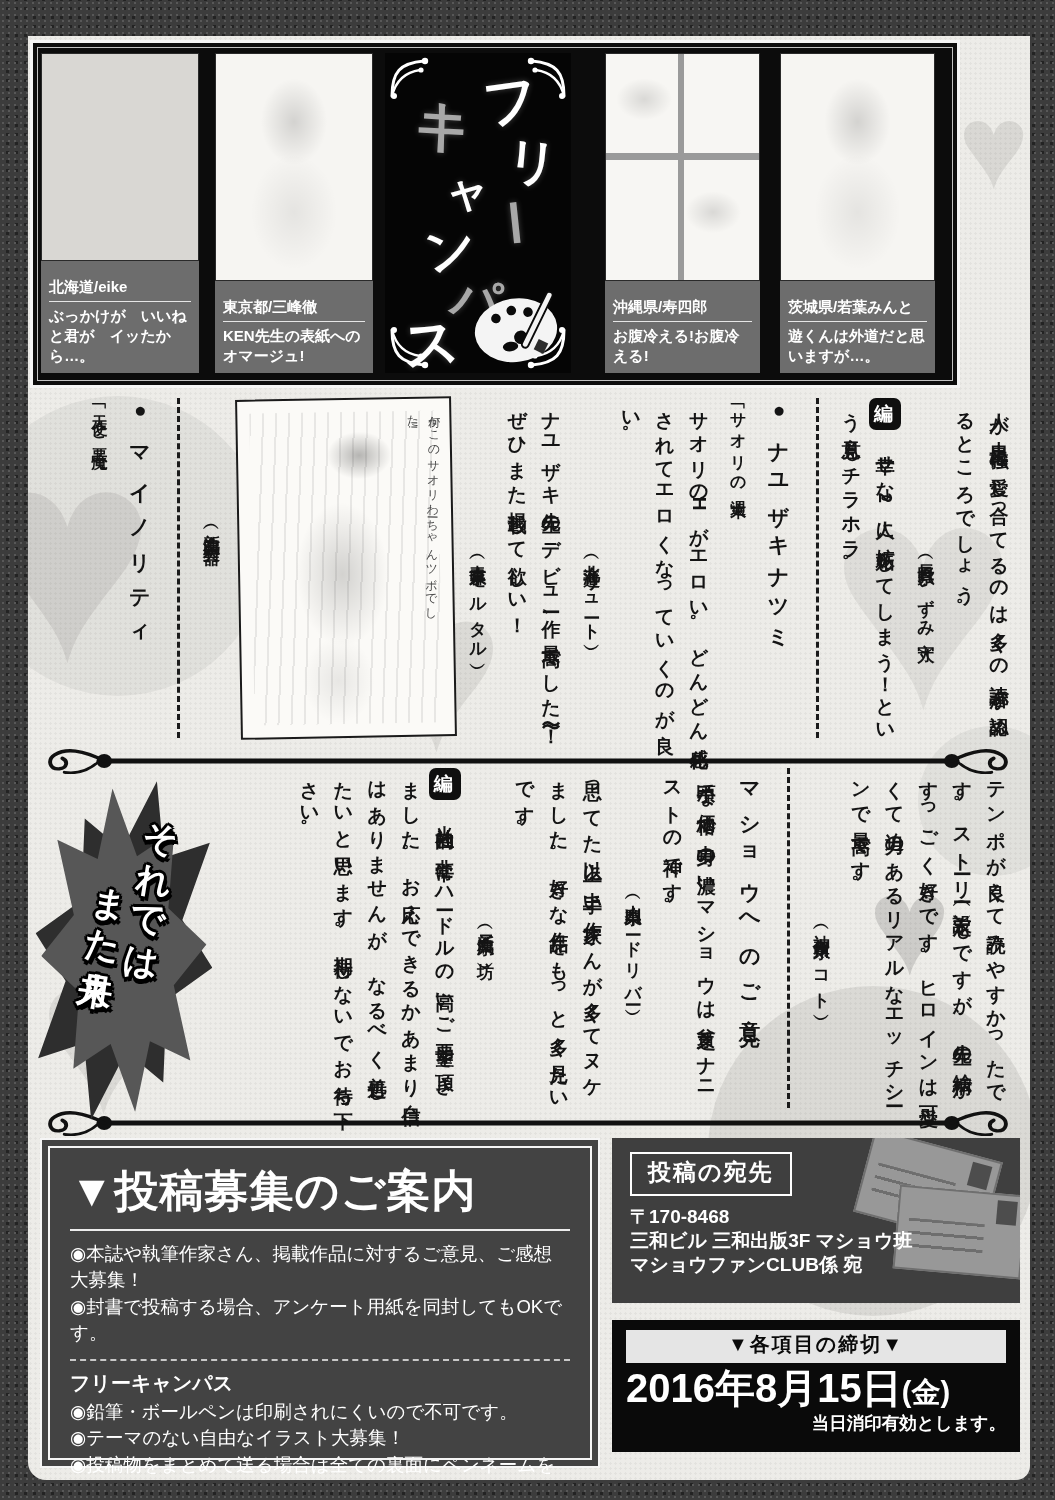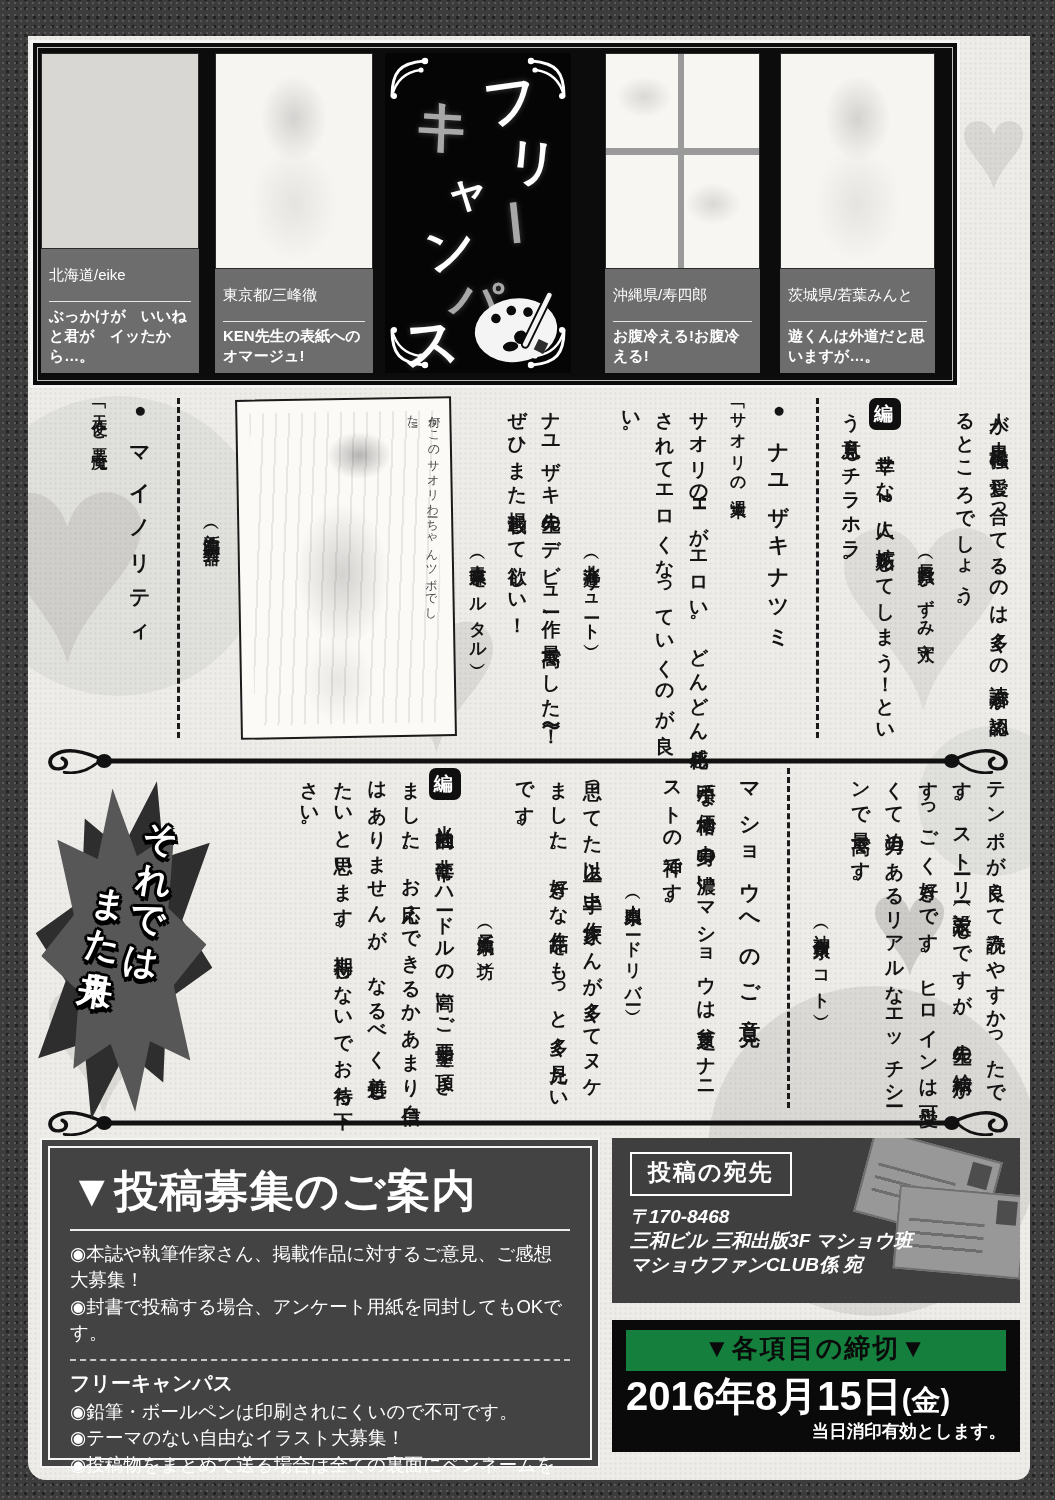--- a/index.html
+++ b/index.html
@@ -34,21 +34,21 @@
      background-image:
        linear-gradient(to right, transparent 47%, #9a9a9a 47%, #9a9a9a 51%, transparent 51%),
        linear-gradient(to bottom, transparent 44%, #9a9a9a 44%, #9a9a9a 47%, transparent 47%),
        radial-gradient(ellipse 40px 30px at 25% 20%, rgba(0,0,0,.12), transparent 70%),
        radial-gradient(ellipse 40px 30px at 70% 70%, rgba(0,0,0,.12), transparent 70%);}
   .panel-art.light{background:#f6f5f2;
      background-image:
        radial-gradient(ellipse 46px 60px at 50% 30%, rgba(0,0,0,.14), transparent 72%),
        radial-gradient(ellipse 60px 80px at 50% 70%, rgba(0,0,0,.07), transparent 72%);}
   .panel-label{flex:0 0 auto;background:#6d6d6d;color:#fff;padding:3px 8px 7px;}
-  .panel-author{font-weight:400;font-size:15px;padding:2px 0 16px;border-bottom:1.5px solid #e6e6e6;margin-top:12px;}
+  .panel-author{font-weight:700;font-size:15px;padding:2px 0 4px;border-bottom:1.5px solid #e6e6e6;margin-top:12px;}
   .panel-comment{font-size:15px;line-height:1.33;padding-top:4px;min-height:40px;font-weight:600;}
   #p1{left:8px;width:158px;}  #p2{left:182px;width:158px;}
   #p3{left:572px;width:155px;} #p4{left:747px;width:155px;}
   .title-card{position:absolute;left:352px;top:10px;bottom:12px;width:186px;background:#050505;z-index:2;}
   .tchar{position:absolute;font-weight:800;color:#fff;line-height:1;
          text-shadow:0 0 6px rgba(255,255,255,.25);}
   .tchar.gray{color:#a8a8a8;}
   .cornerF{position:absolute;width:44px;height:44px;}
   .cf-tl{left:3px;top:3px;} .cf-tr{right:3px;top:3px;transform:scaleX(-1);}
   .cf-bl{left:3px;bottom:3px;transform:scaleY(-1);} .cf-br{right:3px;bottom:3px;transform:scale(-1,-1);}
@@ -102,31 +102,31 @@
   .guide-title{font-family:"Liberation Serif","DejaVu Serif",serif;font-size:44px;font-weight:700;letter-spacing:1px;}
   .guide-hr{border:none;border-top:2px solid #ececec;margin:8px 0 10px;}
   .guide-item{font-size:18.5px;line-height:1.42;font-weight:500;}
   .guide-dash{border:none;border-top:2px dashed #c9c9c9;margin:13px 0 9px;}
   .guide-sub{font-size:20px;font-weight:800;margin-bottom:2px;}
   .addr{position:absolute;left:584px;top:1102px;width:408px;height:165px;z-index:2;
      background:#3f3f3f;color:#fff;padding:14px 18px;box-sizing:border-box;overflow:hidden;}
   .addr-label{display:inline-block;position:relative;z-index:2;border:2px solid #fff;
      padding:3px 16px 6px;font-family:"Liberation Serif","DejaVu Serif",serif;
      font-size:23px;font-weight:700;letter-spacing:2px;}
-  .addr-lines{position:relative;z-index:2;margin-top:9px;font-size:19px;line-height:1.27;font-weight:600;font-style:italic;}
+  .addr-lines{position:relative;z-index:2;margin-top:9px;font-size:19px;line-height:1.27;font-weight:600;}
   .env{position:absolute;background:#989898;box-shadow:inset 0 0 0 2px #6f6f6f;z-index:1;}
   .env::before{content:"";position:absolute;right:9px;top:7px;width:20px;height:24px;background:#4d4d4d;}
   .env::after{content:"";position:absolute;left:12px;top:32px;right:40px;height:34px;
      background:repeating-linear-gradient(to bottom,#6e6e6e 0 3px,transparent 3px 13px);}
   .env1{width:132px;height:86px;right:26px;top:6px;transform:rotate(15deg);}
   .env2{width:128px;height:84px;right:-4px;top:52px;transform:rotate(5deg);}
   .dl{position:absolute;left:584px;top:1284px;width:408px;height:132px;z-index:2;
      background:#0a0a0a;color:#fff;box-sizing:border-box;padding:10px 14px;}
-  .dl-bar{background:#15803d;color:#0a0a0a;text-align:center;
-     font-family:"Liberation Serif","DejaVu Serif",serif;font-size:26px;font-weight:700;
+  .dl-bar{background:#e5e5e5;color:#0a0a0a;text-align:center;
+     font-family:"Liberation Serif","DejaVu Serif",serif;font-size:20px;font-weight:700;
      letter-spacing:2px;padding:1px 0 5px;}
   .dl-date{font-size:40px;font-weight:800;letter-spacing:0;line-height:1.12;margin-top:3px;white-space:nowrap;}
   .dl-day{font-size:29px;font-weight:800;}
   .dl-note{font-size:17.5px;font-weight:600;margin-top:0;text-align:right;}
 </style>
 </head>
 <body>
 
 <div class="page">
   <div class="paper">

